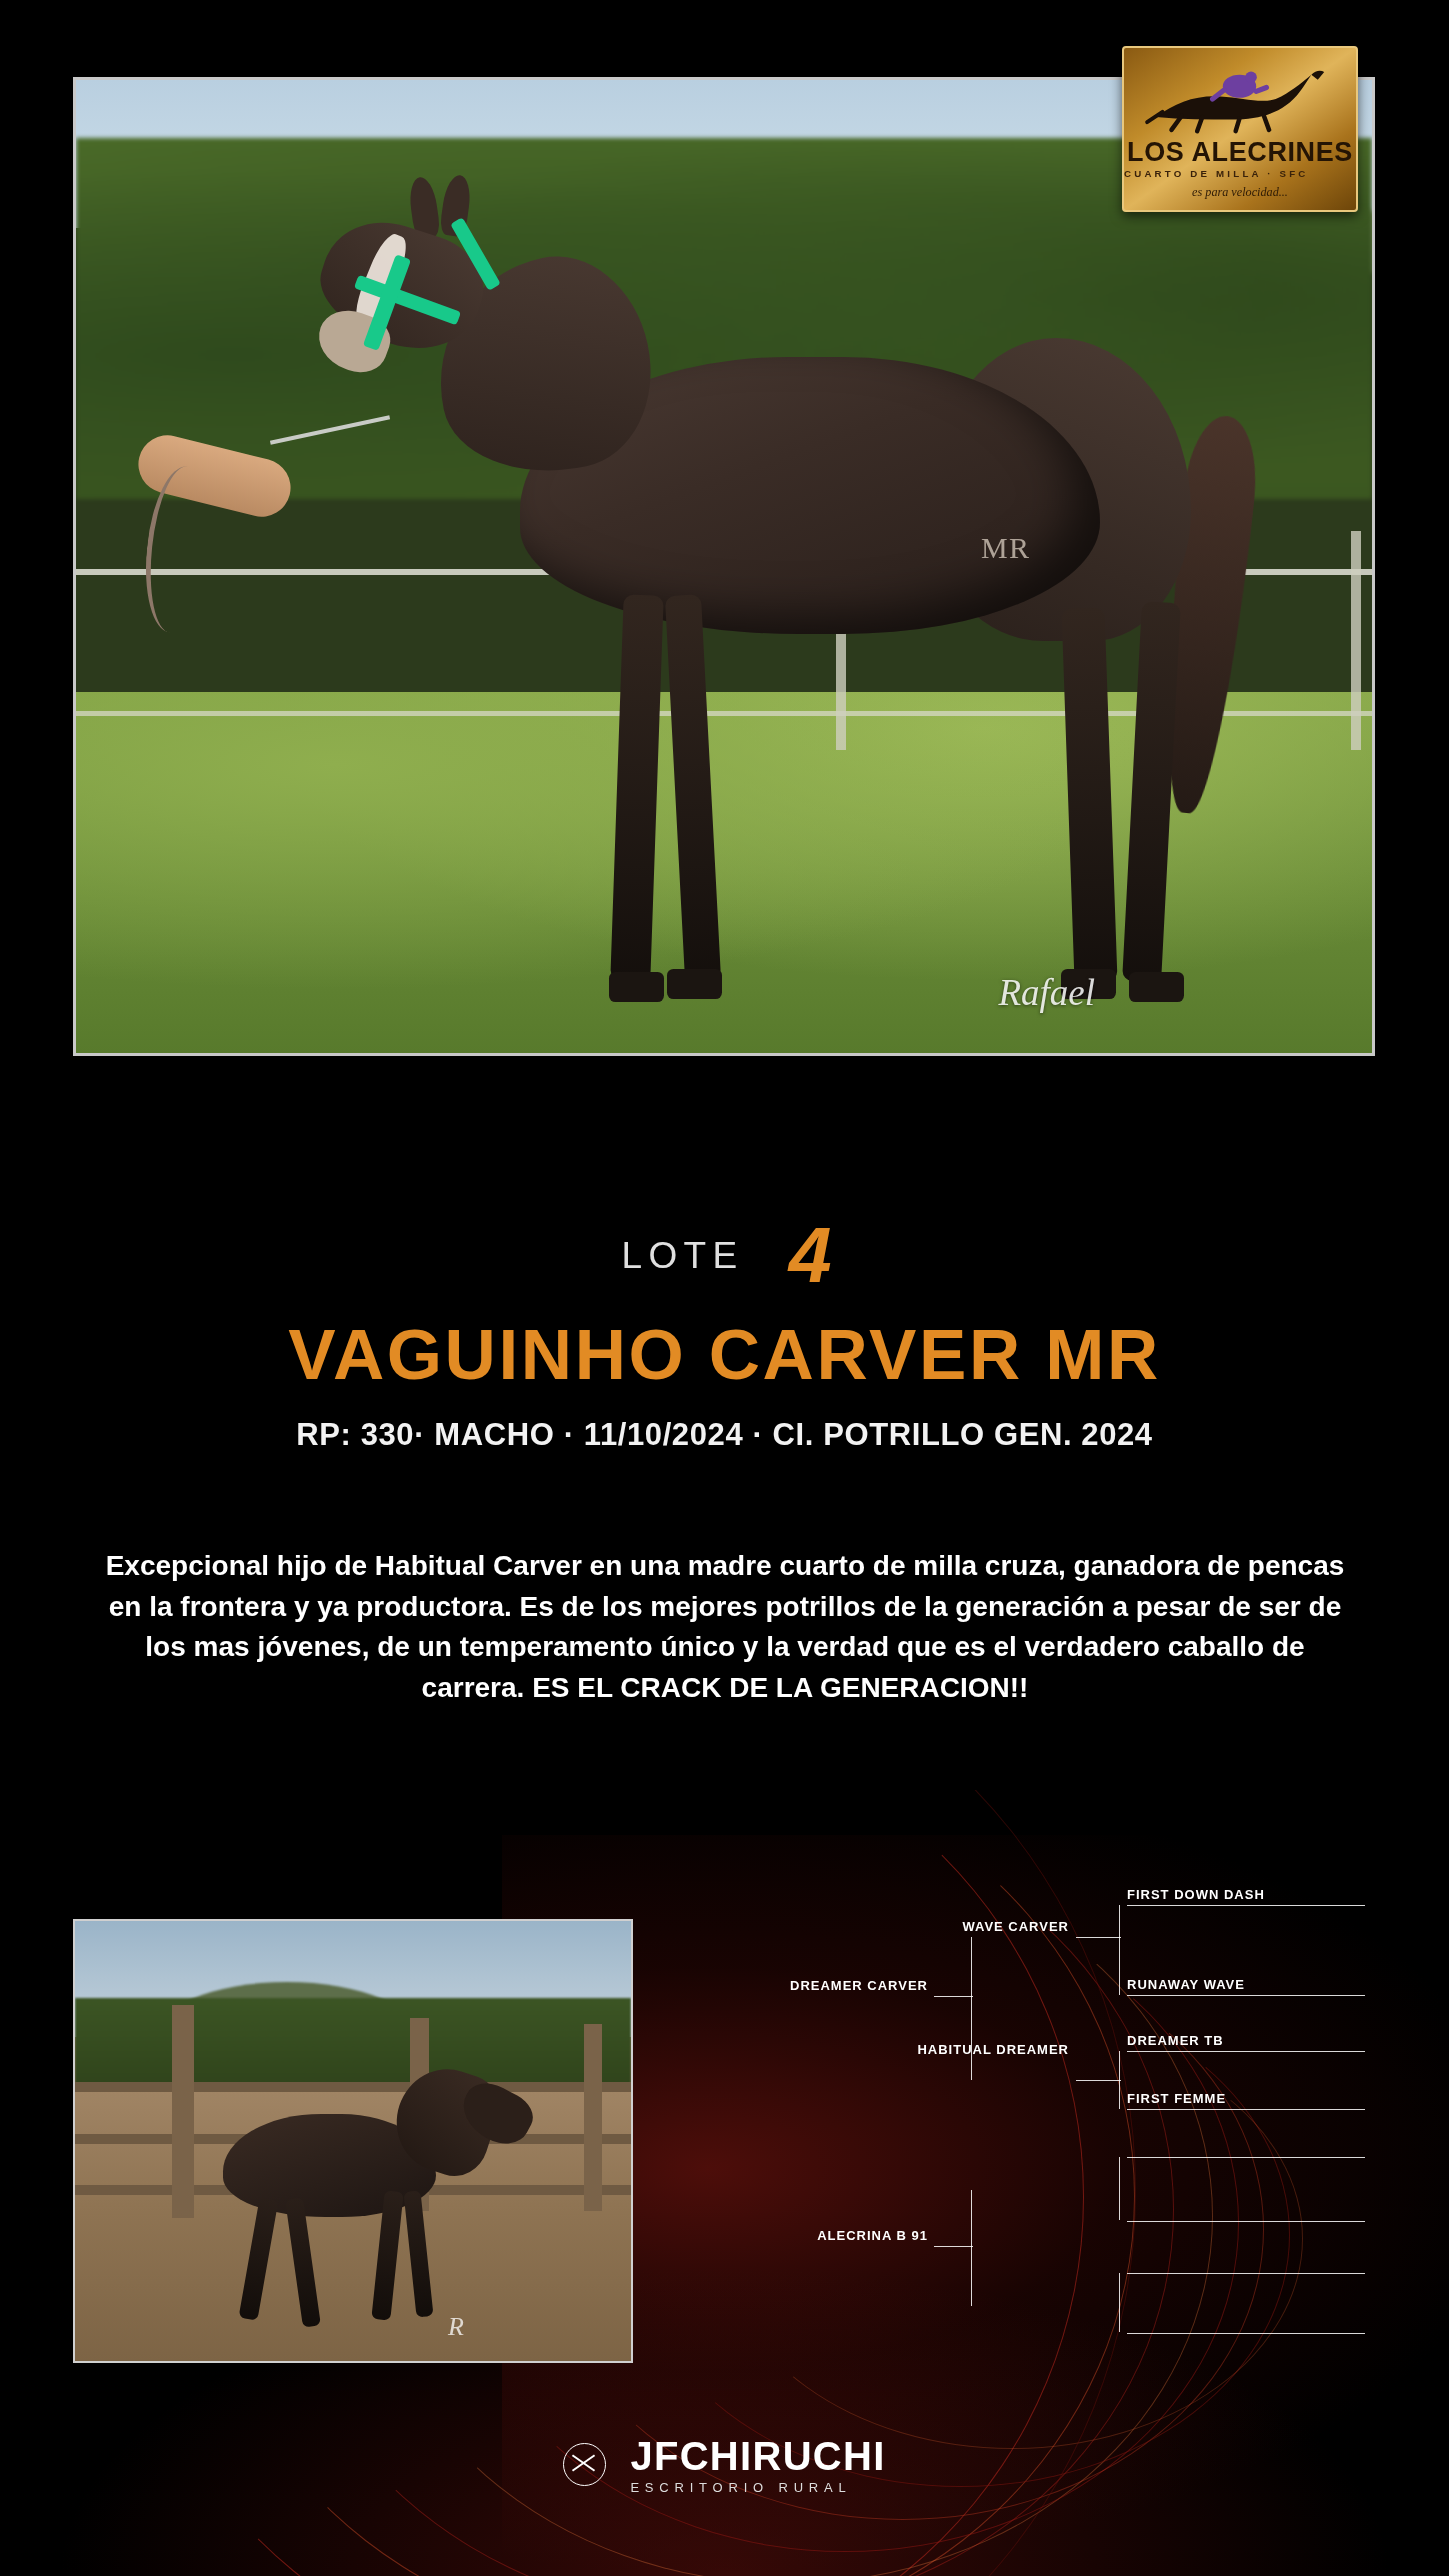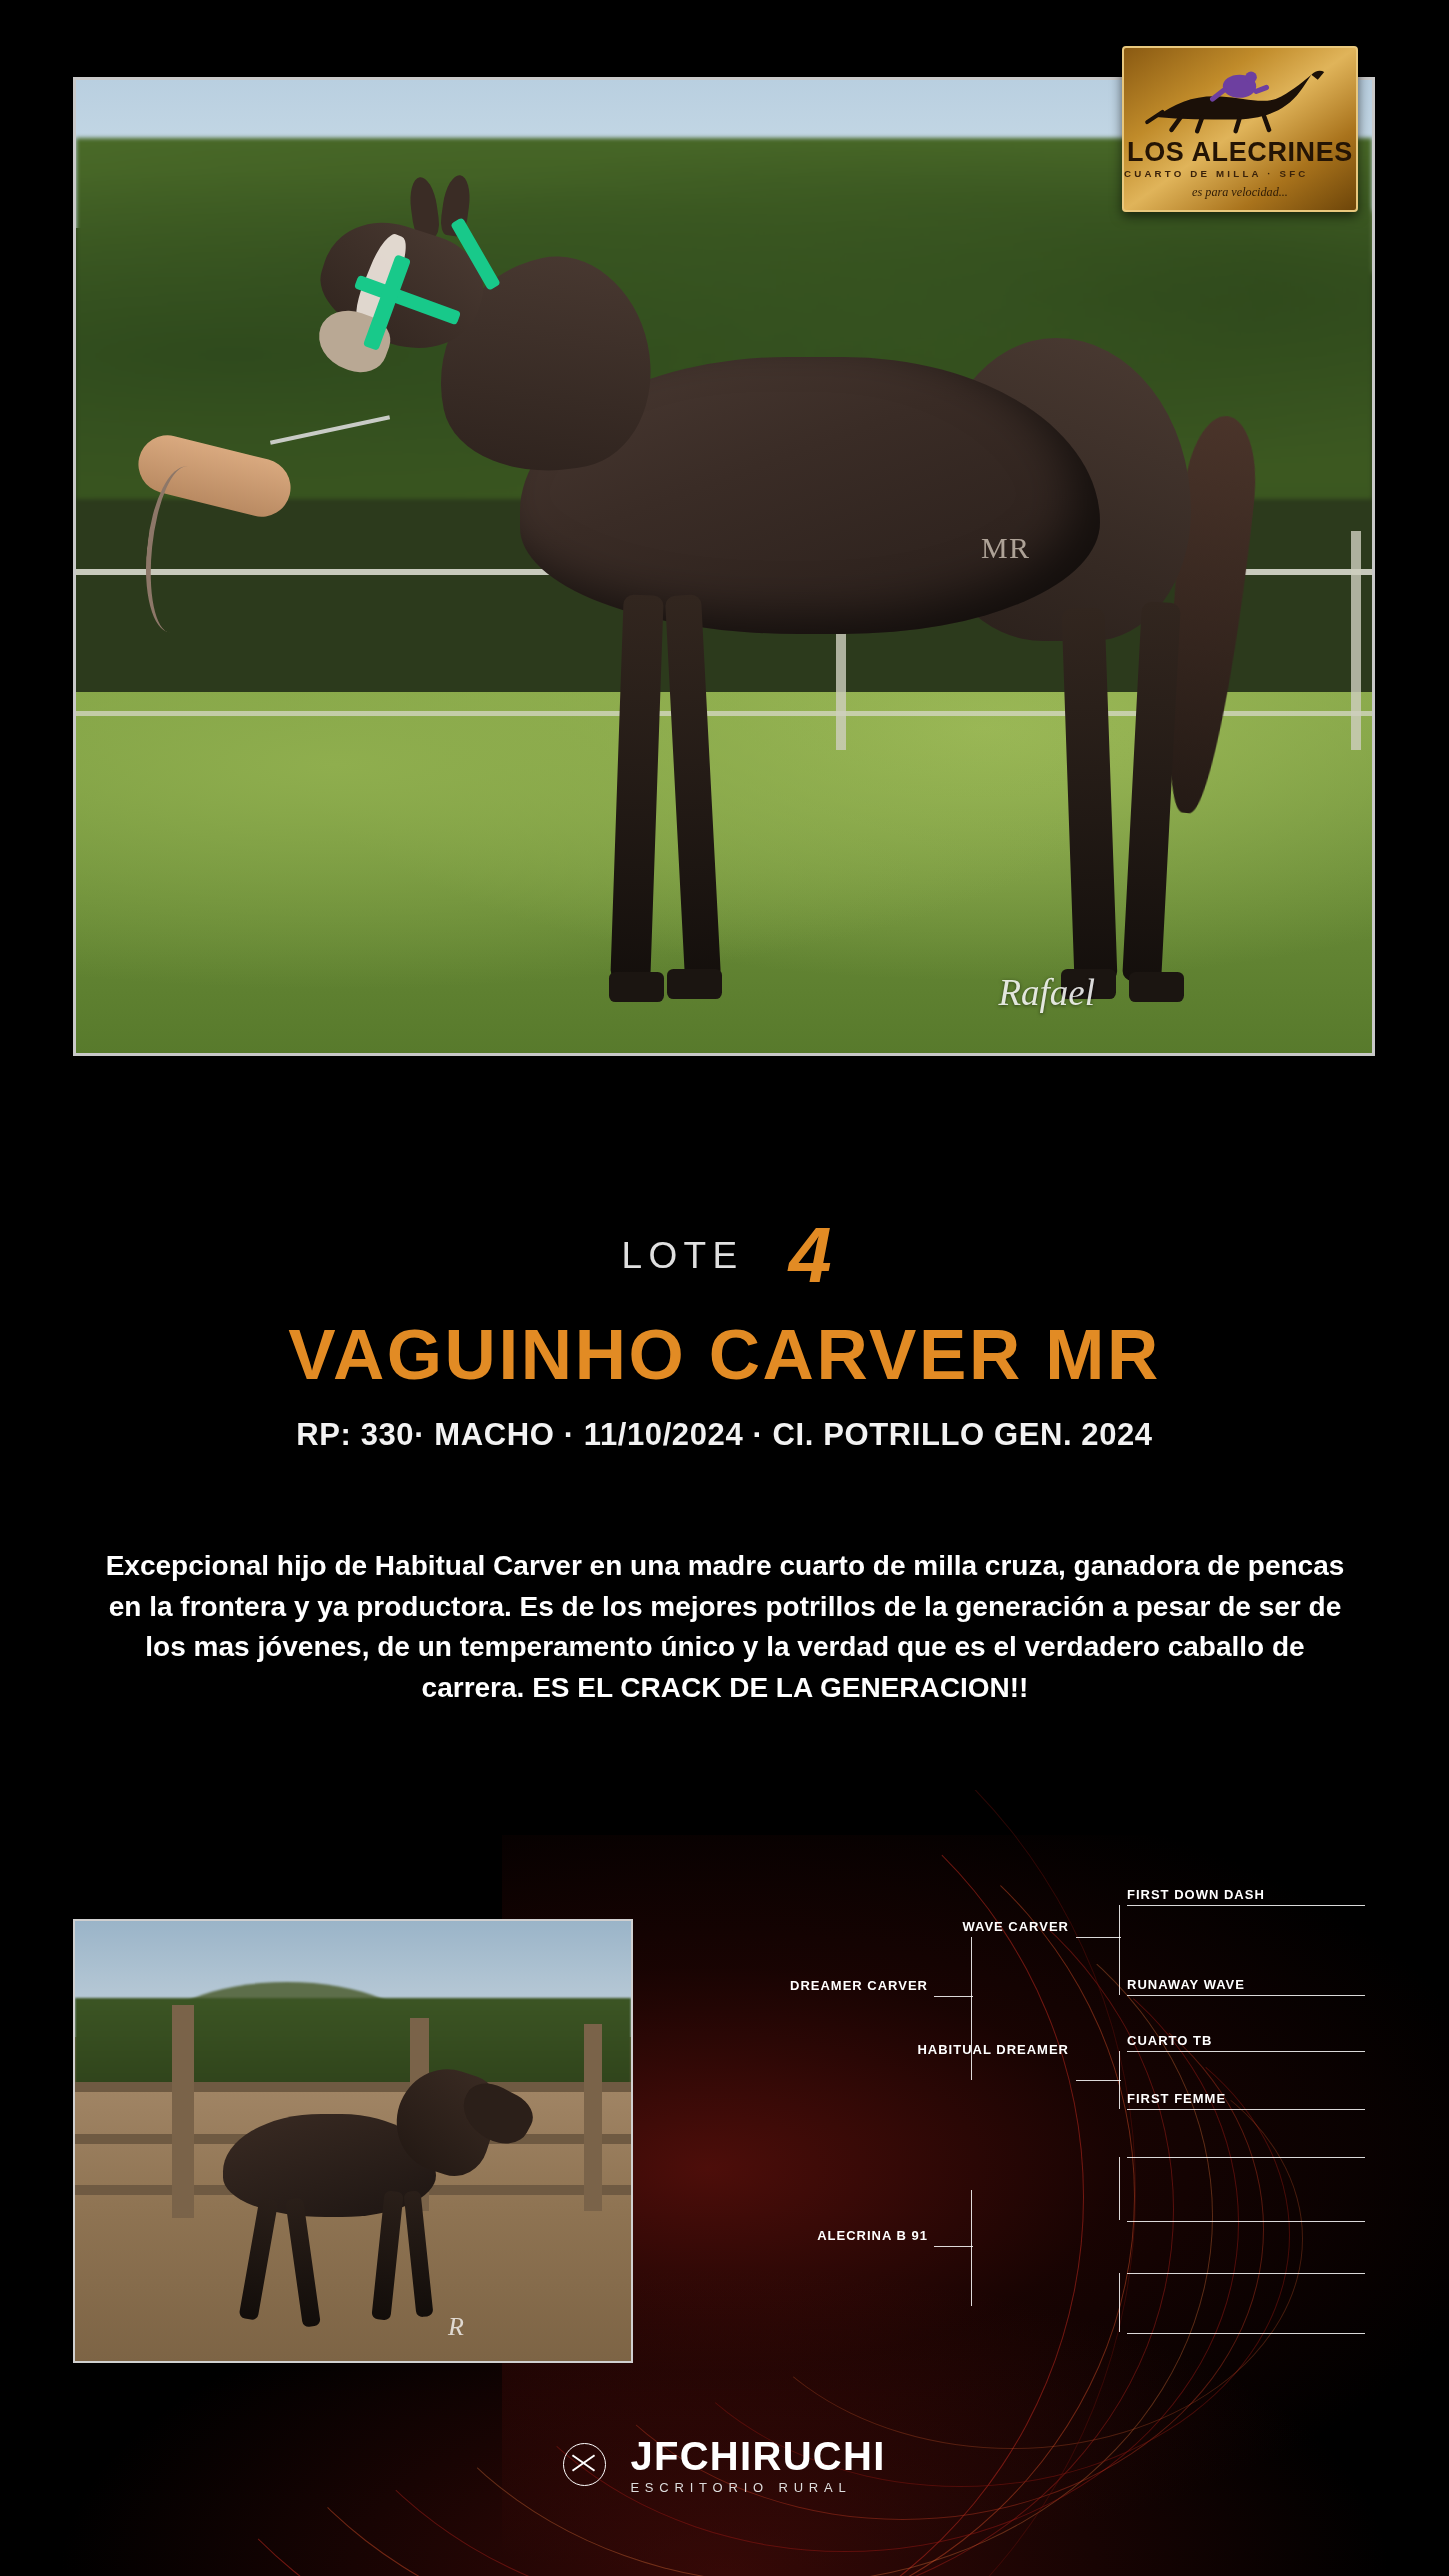--- a/index.html
+++ b/index.html
@@ -423,21 +423,21 @@
 </div>
 
 <div class="pedigree">
 
   <div class="ped-cell c2" style="left: 367px; top: 0px;">FIRST DOWN DASH</div>
   <div class="ped-line" style="left: 367px; top: 18px; width: 238px;"></div>
 
   <div class="ped-cell c2" style="left: 367px; top: 90px;">RUNAWAY WAVE</div>
   <div class="ped-line" style="left: 367px; top: 108px; width: 238px;"></div>
 
-  <div class="ped-cell c2" style="left: 367px; top: 146px;">CUARTO TB</div>
+  <div class="ped-cell c2" style="left: 367px; top: 146px;">DREAMER TB</div>
   <div class="ped-line" style="left: 367px; top: 164px; width: 238px;"></div>
 
   <div class="ped-cell c2" style="left: 367px; top: 204px;">FIRST FEMME</div>
   <div class="ped-line" style="left: 367px; top: 222px; width: 238px;"></div>
 
   <div class="ped-cell left" style="left: 103px; top: 32px; width: 206px;">WAVE CARVER</div>
   <div class="ped-line" style="left: 316px; top: 50px; width: 45px;"></div>
   <div class="ped-vline" style="left: 359px; top: 18px; height: 90px;"></div>
 
   <div class="ped-cell left" style="left: 103px; top: 155px; width: 206px;">HABITUAL DREAMER</div>

